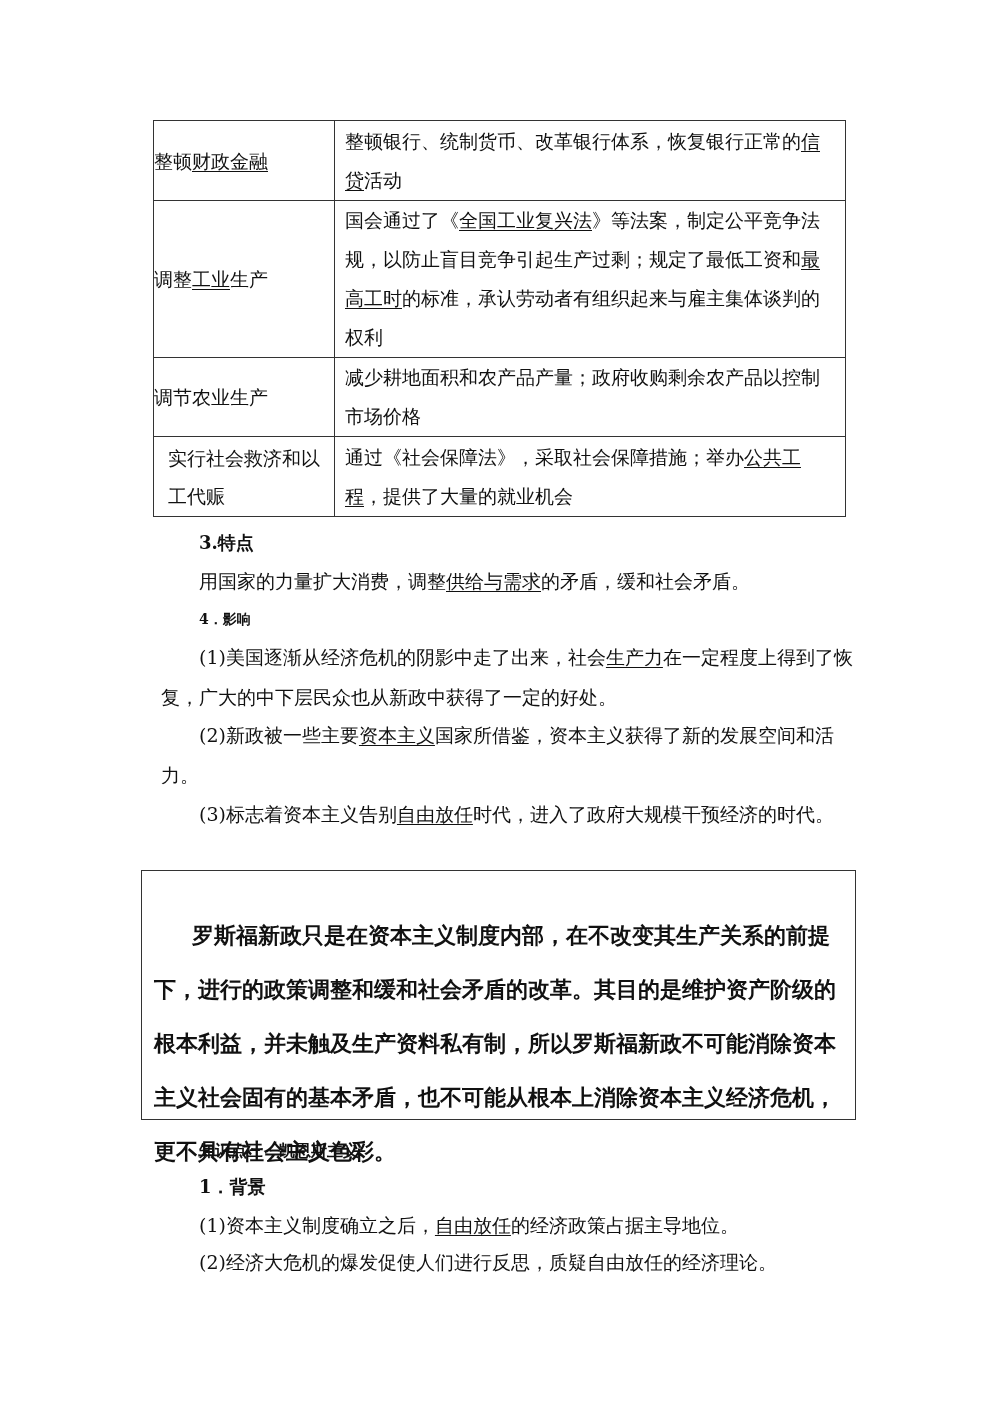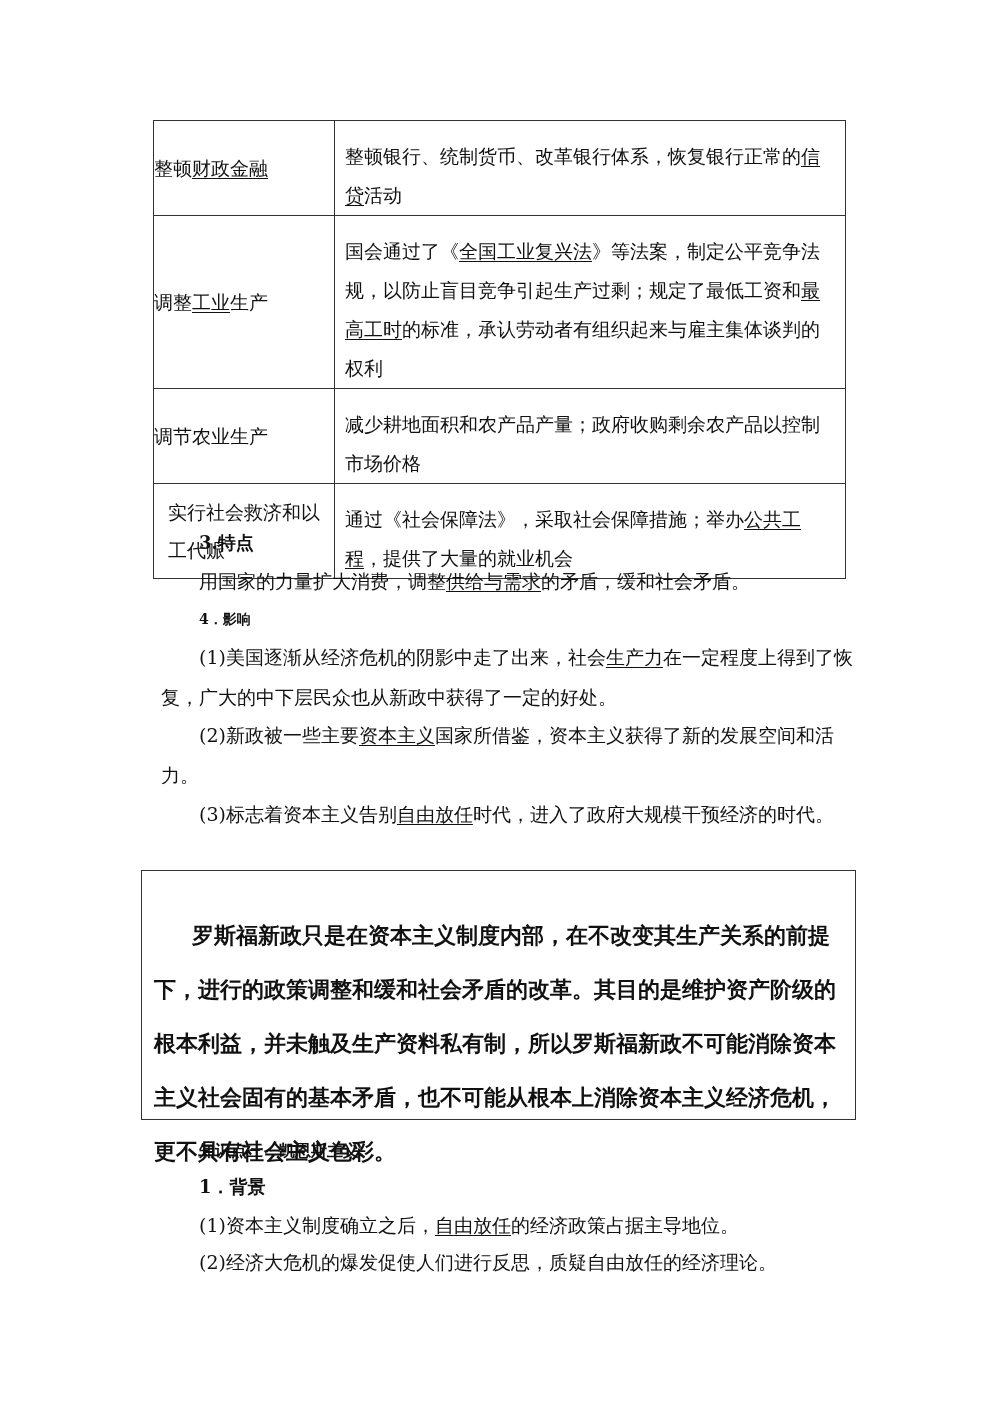--- a/index.html
+++ b/index.html
@@ -15,21 +15,21 @@
   .table td {
     border: 1.5px solid #333333;
     font-size: 19px;
     vertical-align: middle;
     padding: 0;
   }
   .table td.label {
     width: 152px; line-height: 38px;
   }
   .table td.content {
-    padding: 16px 12px 0 10px; line-height: 39px;
+    padding: 0 12px 0 10px; line-height: 39px;
   }
   .u { text-decoration: underline; text-underline-offset: 3px; }
 
   .para {
     position: absolute; left: 153px; width: 693px;
     font-size: 19px; line-height: 40px; margin: 8px;
   }
   .indent { text-indent: 38px; }
   .bold { font-weight: bold; }
 

